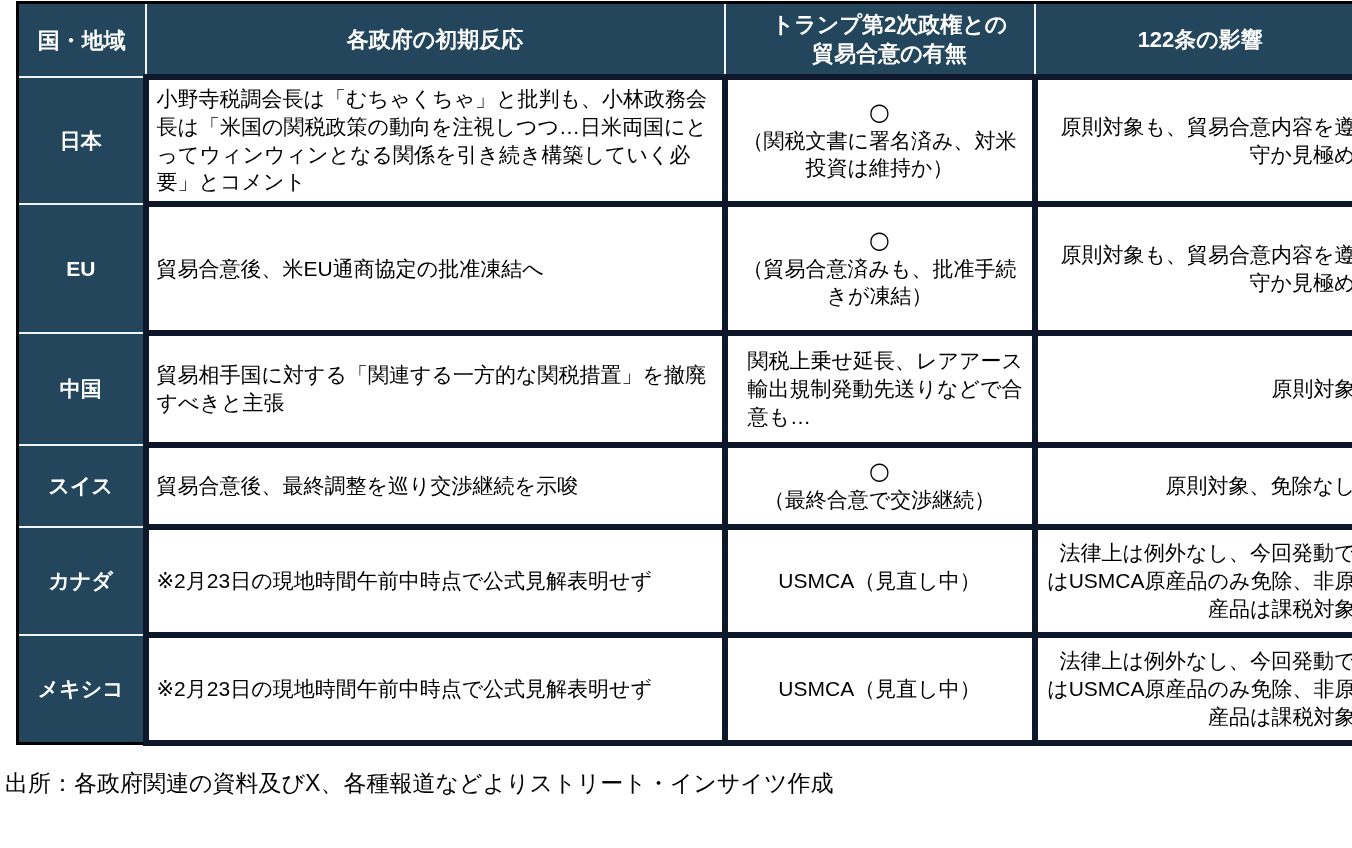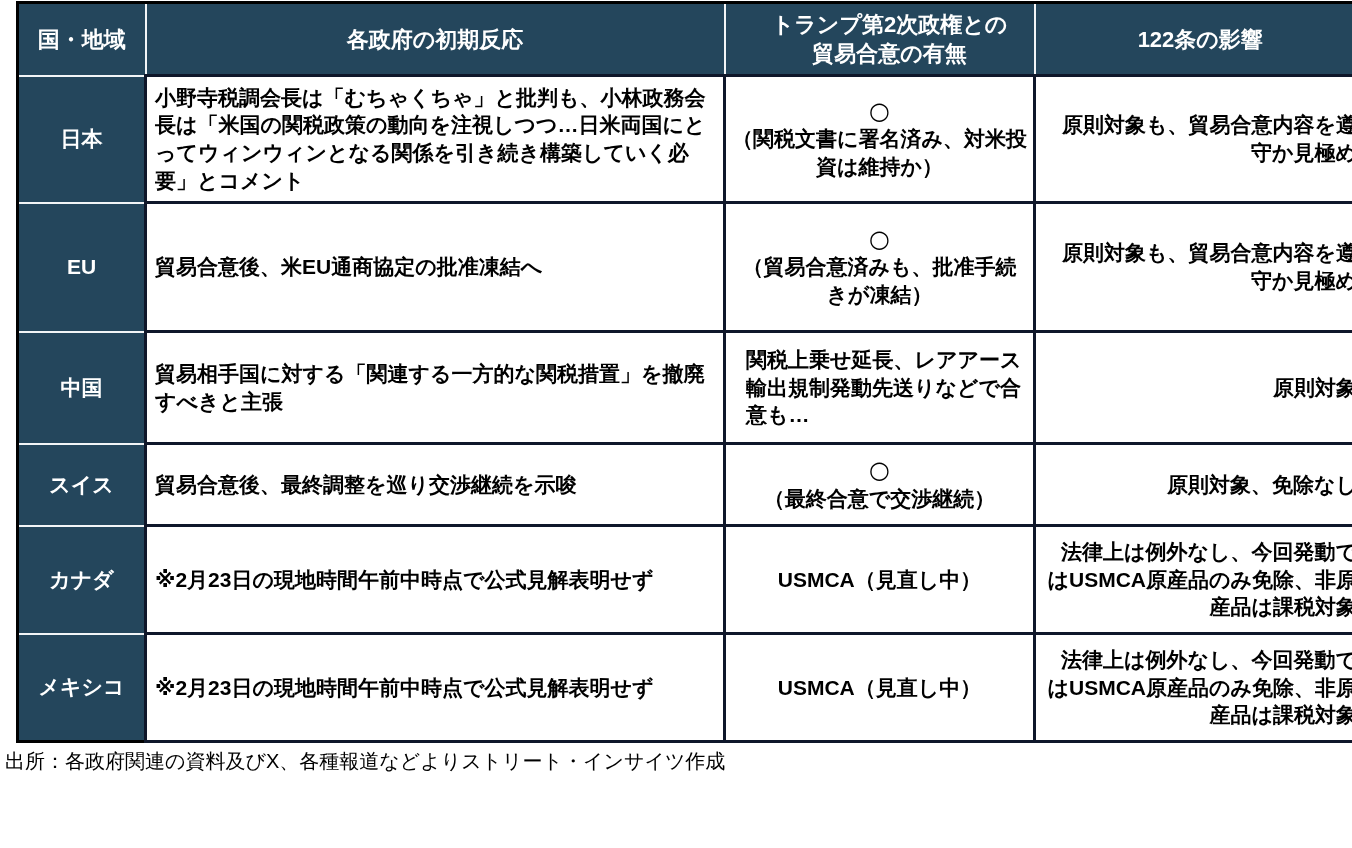--- a/index.html
+++ b/index.html
@@ -15,27 +15,26 @@
     width:1349px;
     border:3px solid #000;
     margin-left:15px;
   }
   col.c-country{width:128px;}
   col.c-resp{width:579px;}
   col.c-agree{width:310px;}
   col.c-impact{width:332px;}
   th,td{
     box-sizing:border-box;
-    border:3px solid #0f172a;
+    border:6px solid #0f172a;
     padding:3px 8px;
     font-size:21px;
     line-height:1.32;
     vertical-align:middle;
     word-break:break-word;
-    font-weight:bold;
   }
   
   .dark{
     background:#24465c;
     color:#fff;
     font-weight:bold;
     text-align:center;
     border:2px solid #f2f5f7;
   }
   thead th{font-size:22px;padding:6px 4px;}
@@ -52,23 +51,23 @@
   
   tr.rh{height:66px;}
   tr.r0{height:127px;}
   tr.r1{height:129px;}
   tr.r2{height:112px;}
   tr.r3{height:71px;}
   tr.r4{height:82px;}
   tr.r5{height:108px;}
   tr.r6{height:108px;}
   .source{
-    margin-top:5px;
+    margin-top:22px;
     margin-left:4px;
-    font-size:20px;
+    font-size:23px;
     color:#000;
   }
 </style>
 </head>
 <body>
 
 <div class="page">
   <table class="trade">
     <colgroup>
       <col class="c-country">

